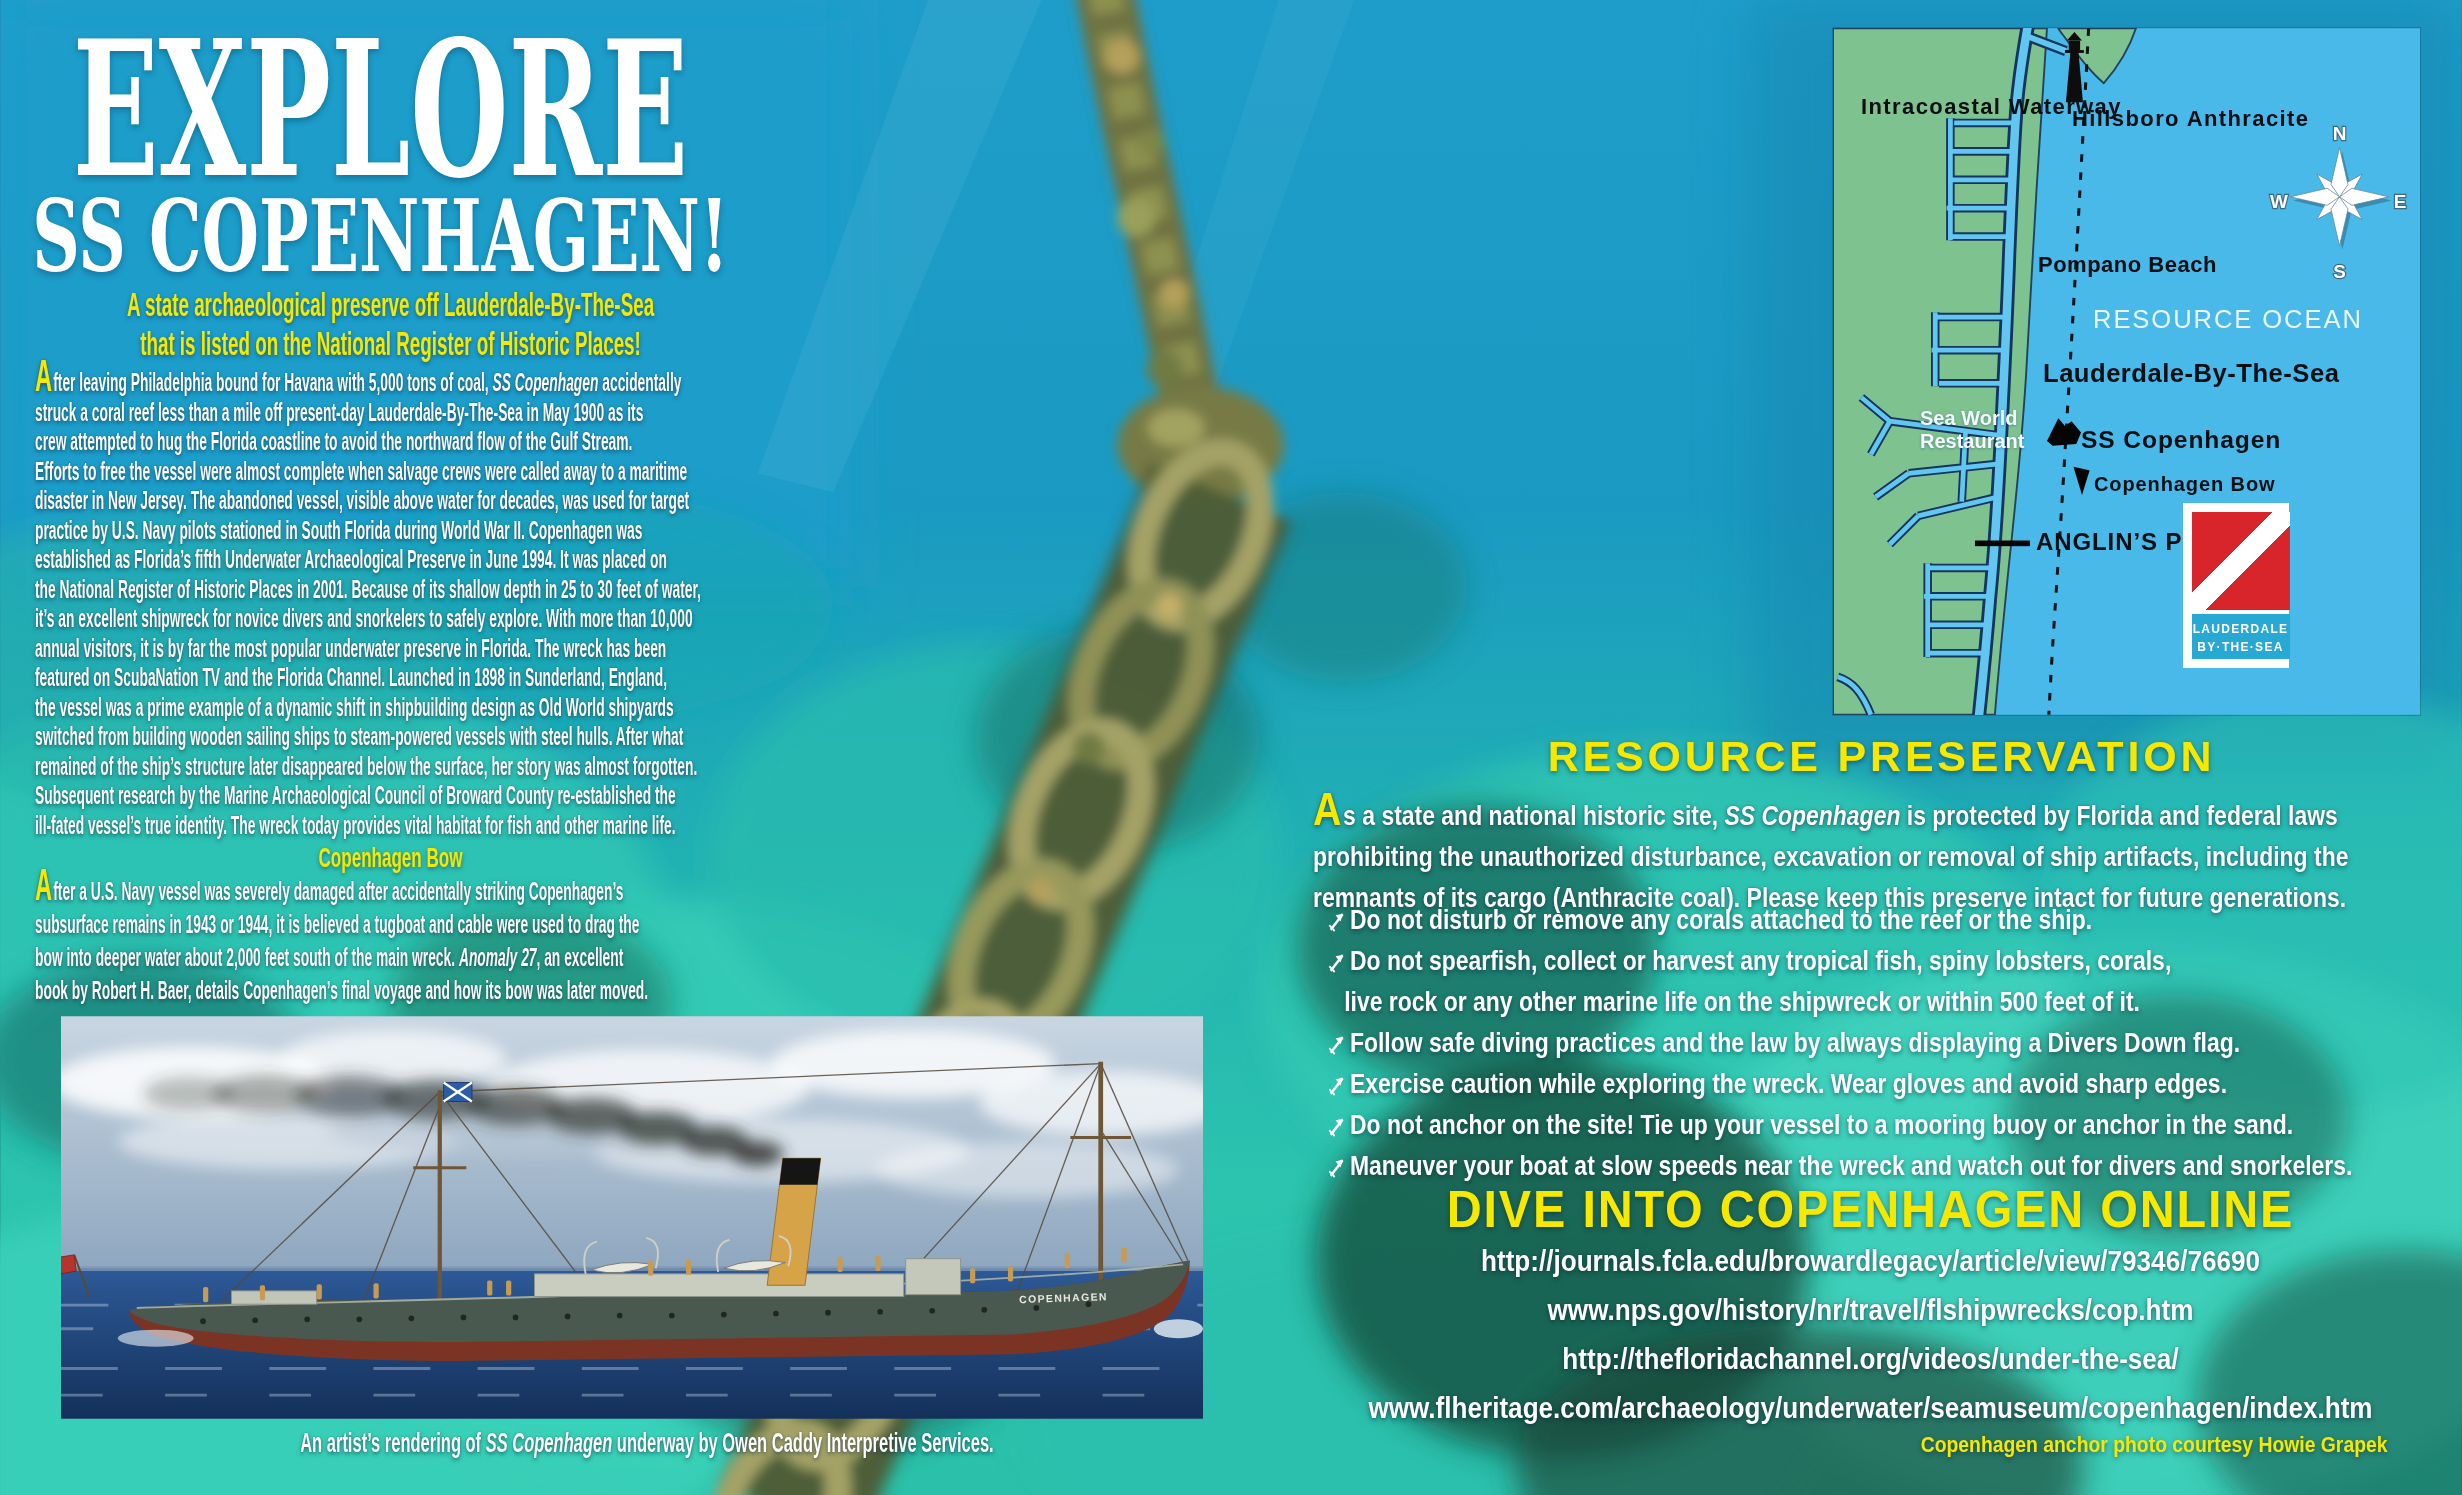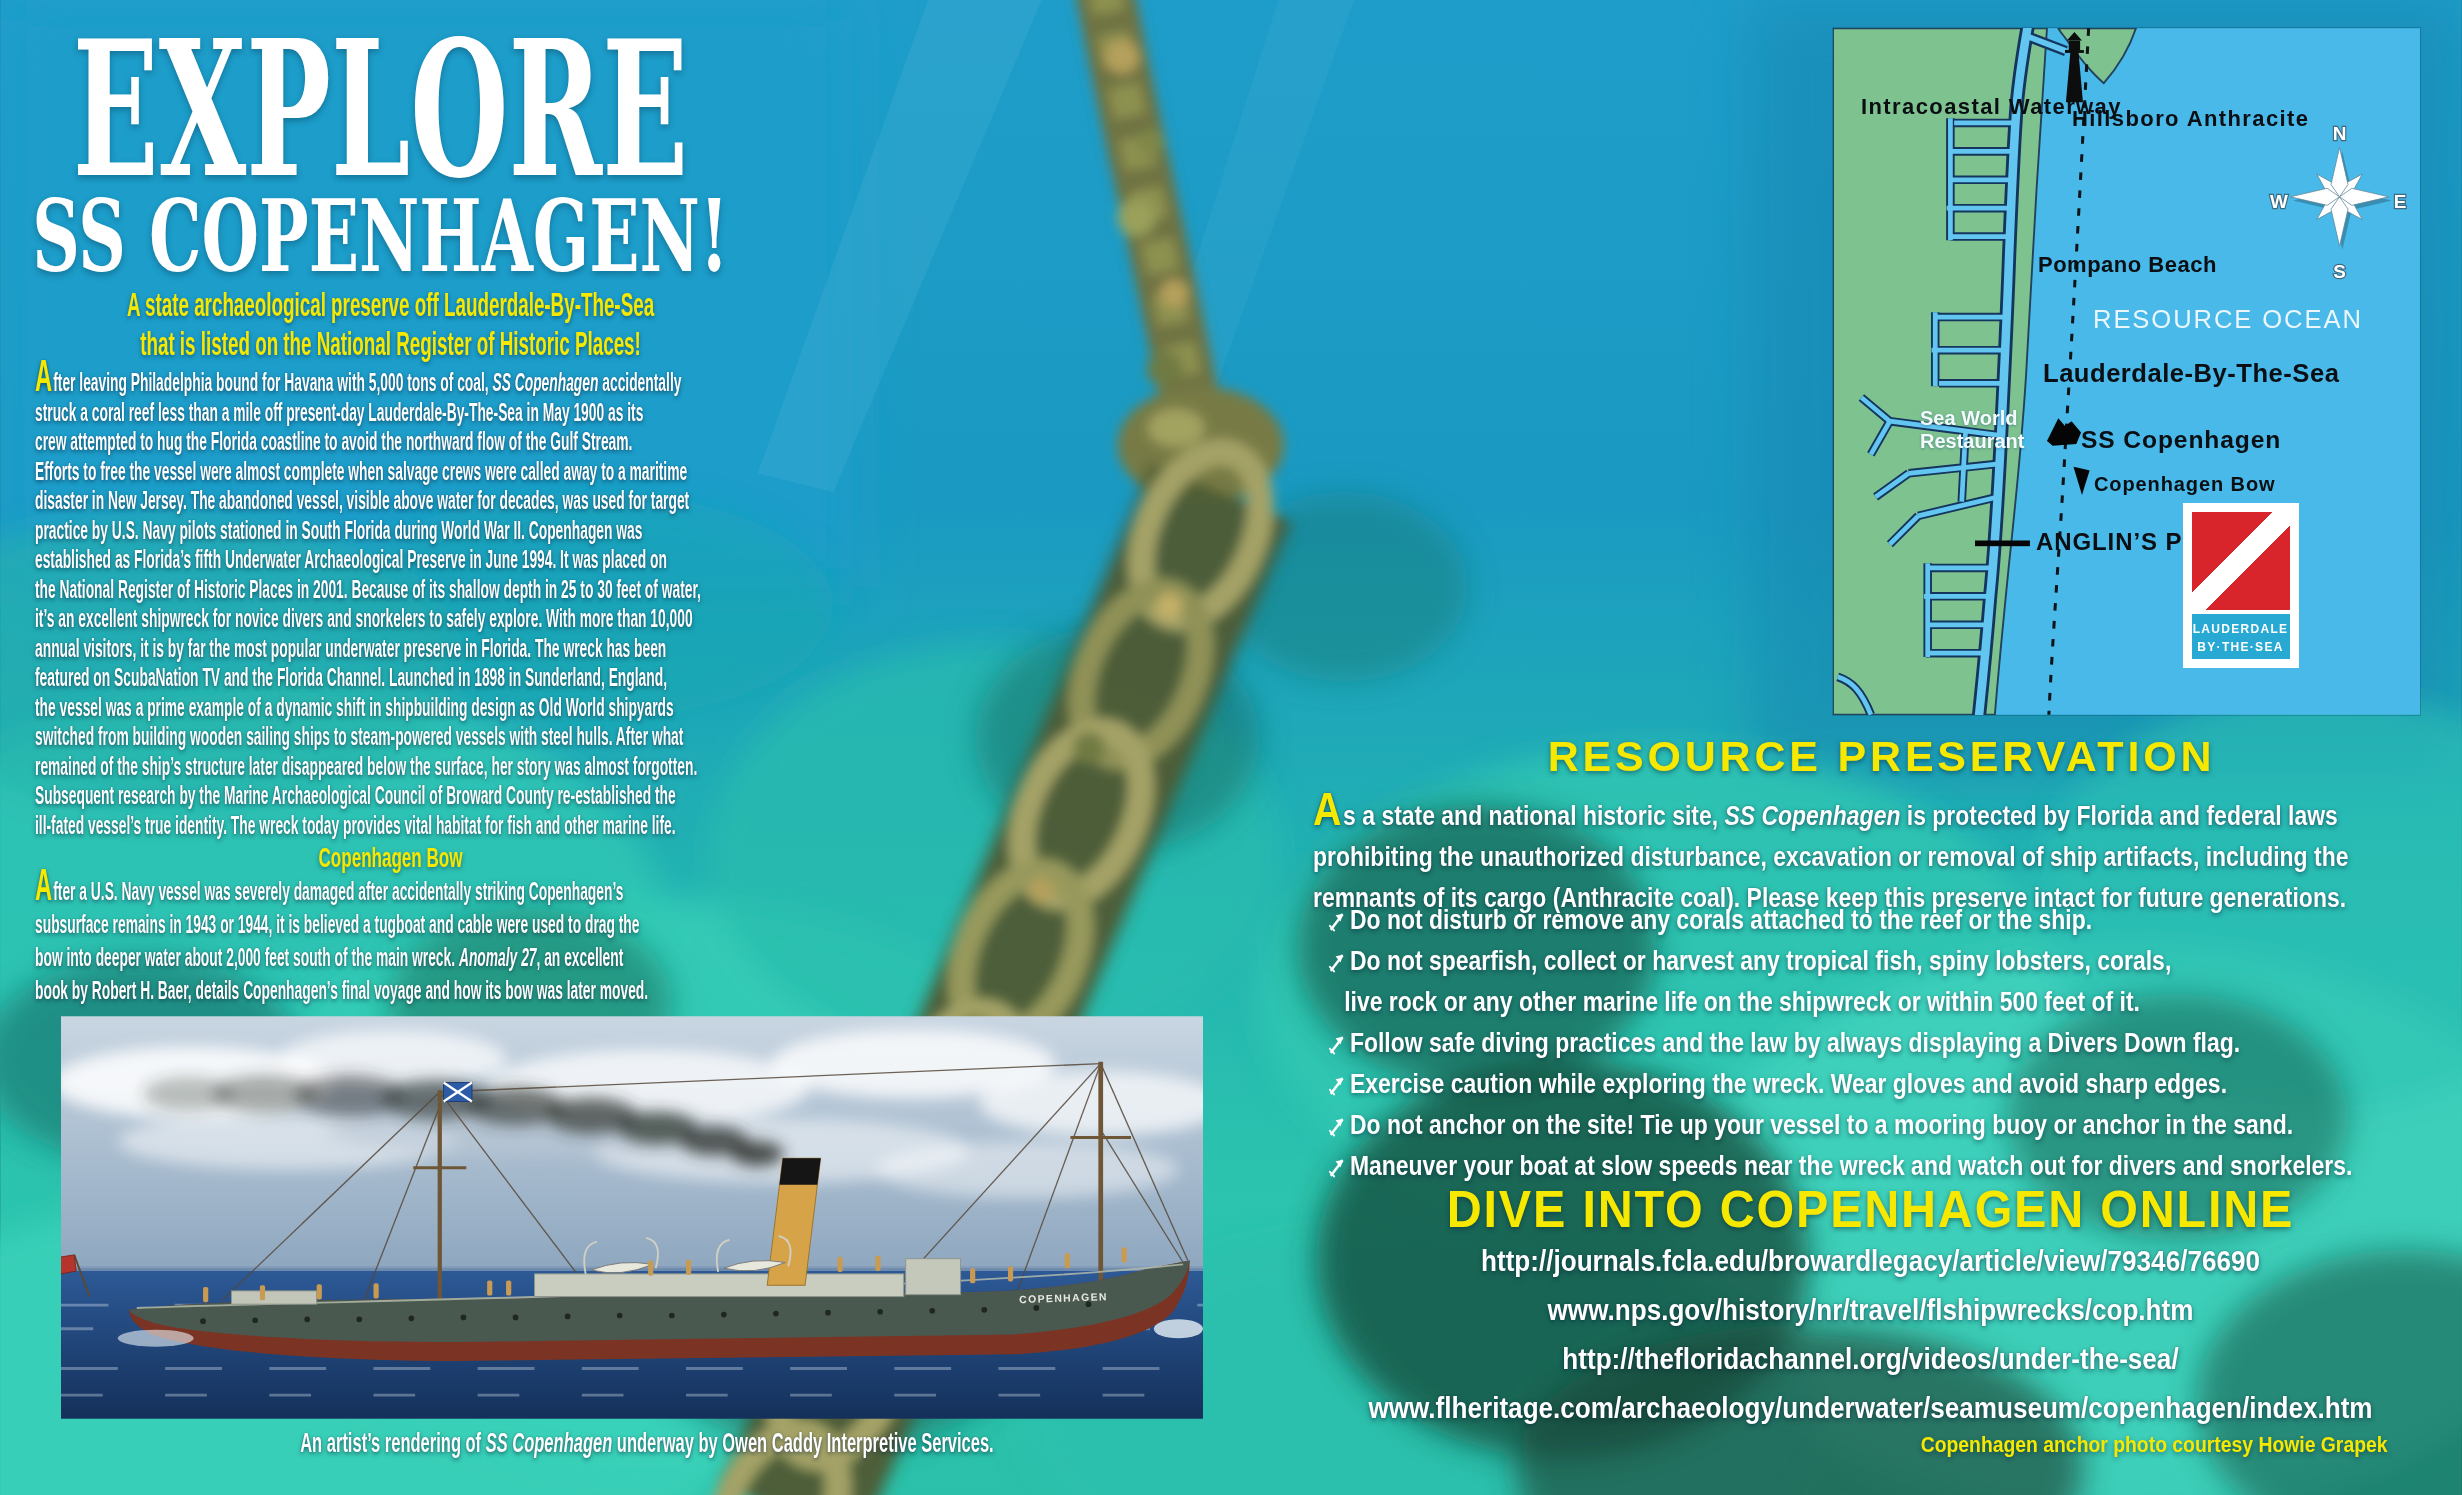--- a/index.html
+++ b/index.html
@@ -45,21 +45,21 @@
   .ml-hills{left:239px;top:78px;font-size:22px;letter-spacing:1.4px;}
   .ml-pompano{left:205px;top:224px;font-size:22px;letter-spacing:0.5px;}
   .ml-atlantic{left:260px;top:277px;font-size:25.6px;letter-spacing:1.9px;color:#eaf6fc !important;font-weight:normal !important;}
   .ml-lbts{left:210px;top:331px;font-size:25.6px;letter-spacing:0.5px;}
   .ml-sscope{left:248px;top:398px;font-size:24.6px;letter-spacing:0.9px;}
   .ml-copebow{left:261px;top:445px;font-size:20px;letter-spacing:0.9px;}
   .ml-seawatch{left:87px;top:379px;font-size:20px;color:#f4fbff !important;line-height:23px;
     text-shadow:0 0.9px 2.8px rgba(20,60,90,.4);}
   .ml-anglins{left:203px;top:500px;font-size:24px;letter-spacing:0.9px;}
   
-  #lbtsLogo{left:350px;top:475px;width:116px;height:165px;background:#fff;}
+  #lbtsLogo{left:350px;top:475px;width:106px;height:165px;background:#fff;}
   #lbtsLogo .flag{position:absolute;left:8.5px;top:8.5px;width:98px;height:98px;
     background:linear-gradient(135deg,#d8252b 0 41%,#ffffff 41% 57%,#d8252b 57% 100%);}
   #lbtsLogo .band{position:absolute;left:8.5px;top:111px;width:98px;height:45px;background:#28a9d4;
     color:#fff;font-weight:bold;font-size:12px;letter-spacing:1.3px;text-align:center;line-height:1.55;padding-top:5.7px;box-sizing:border-box;}
 </style>
 </head>
 <body>
 
 <div id="poster">
 

